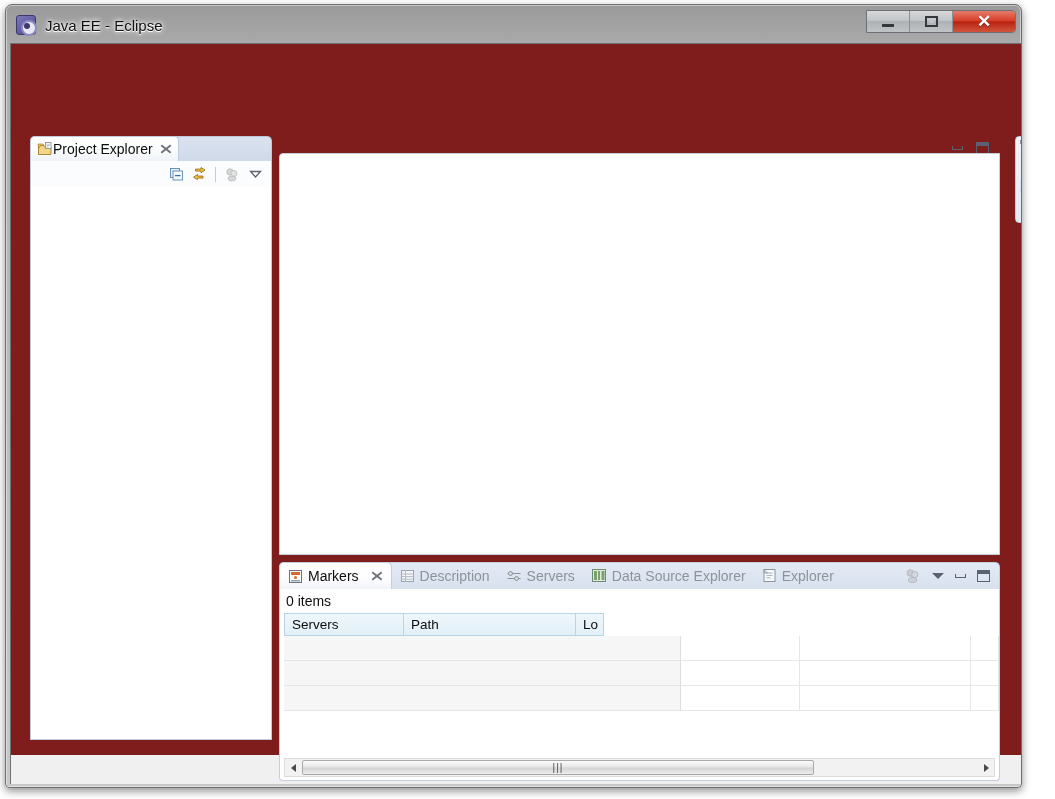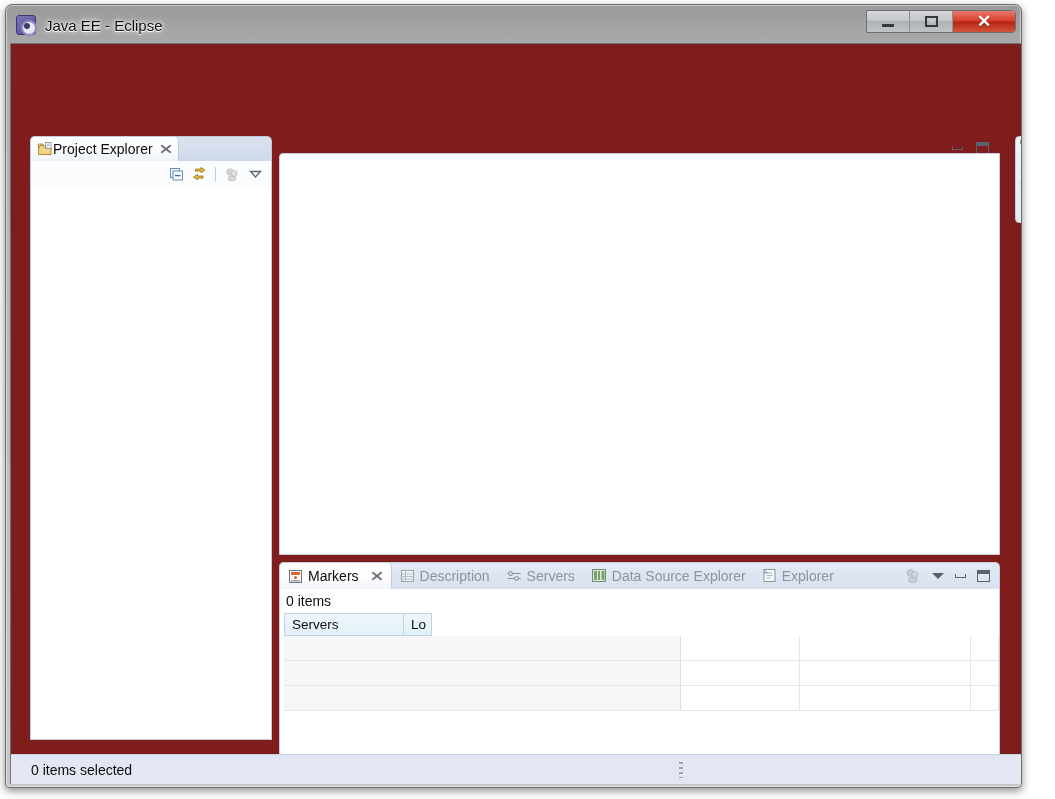--- a/index.html
+++ b/index.html
@@ -934,20 +934,23 @@
           </div>
 
           <div id="bv-body">
             <div id="bv-count">0 items</div>
 
             <div id="markers-table">
               <div id="mt-header">
                 <div class="mt-th" style="width:120px">
                   <span>Servers</span>
                 </div>
+                <div class="mt-th" style="width:172px">
+                  <span>Path</span>
+                </div>
                 <div class="mt-th" style="width:28px">
                   <span>Lo</span>
                 </div>
               </div>
 
               <div class="mt-row">
                 <div class="mt-cell first" style="width:400px"></div>
                 <div class="mt-cell" style="width:120px"></div>
                 <div class="mt-cell" style="width:172px"></div>
                 <div class="mt-cell" style="width:28px"></div>
@@ -976,19 +979,15 @@
               <div class="sb-arrow right" style="margin-left:auto">
                   <i></i>
                 </div>
             </div>
           </div>
         </div>
 
       </div>
     </div>
 
-    <div id="statusbar">
-      <div id="status-text">0 items selected</div>
-      <div id="status-dots"></div>
-    </div>
 
   </div>
 </div>
 
 </body></html>

